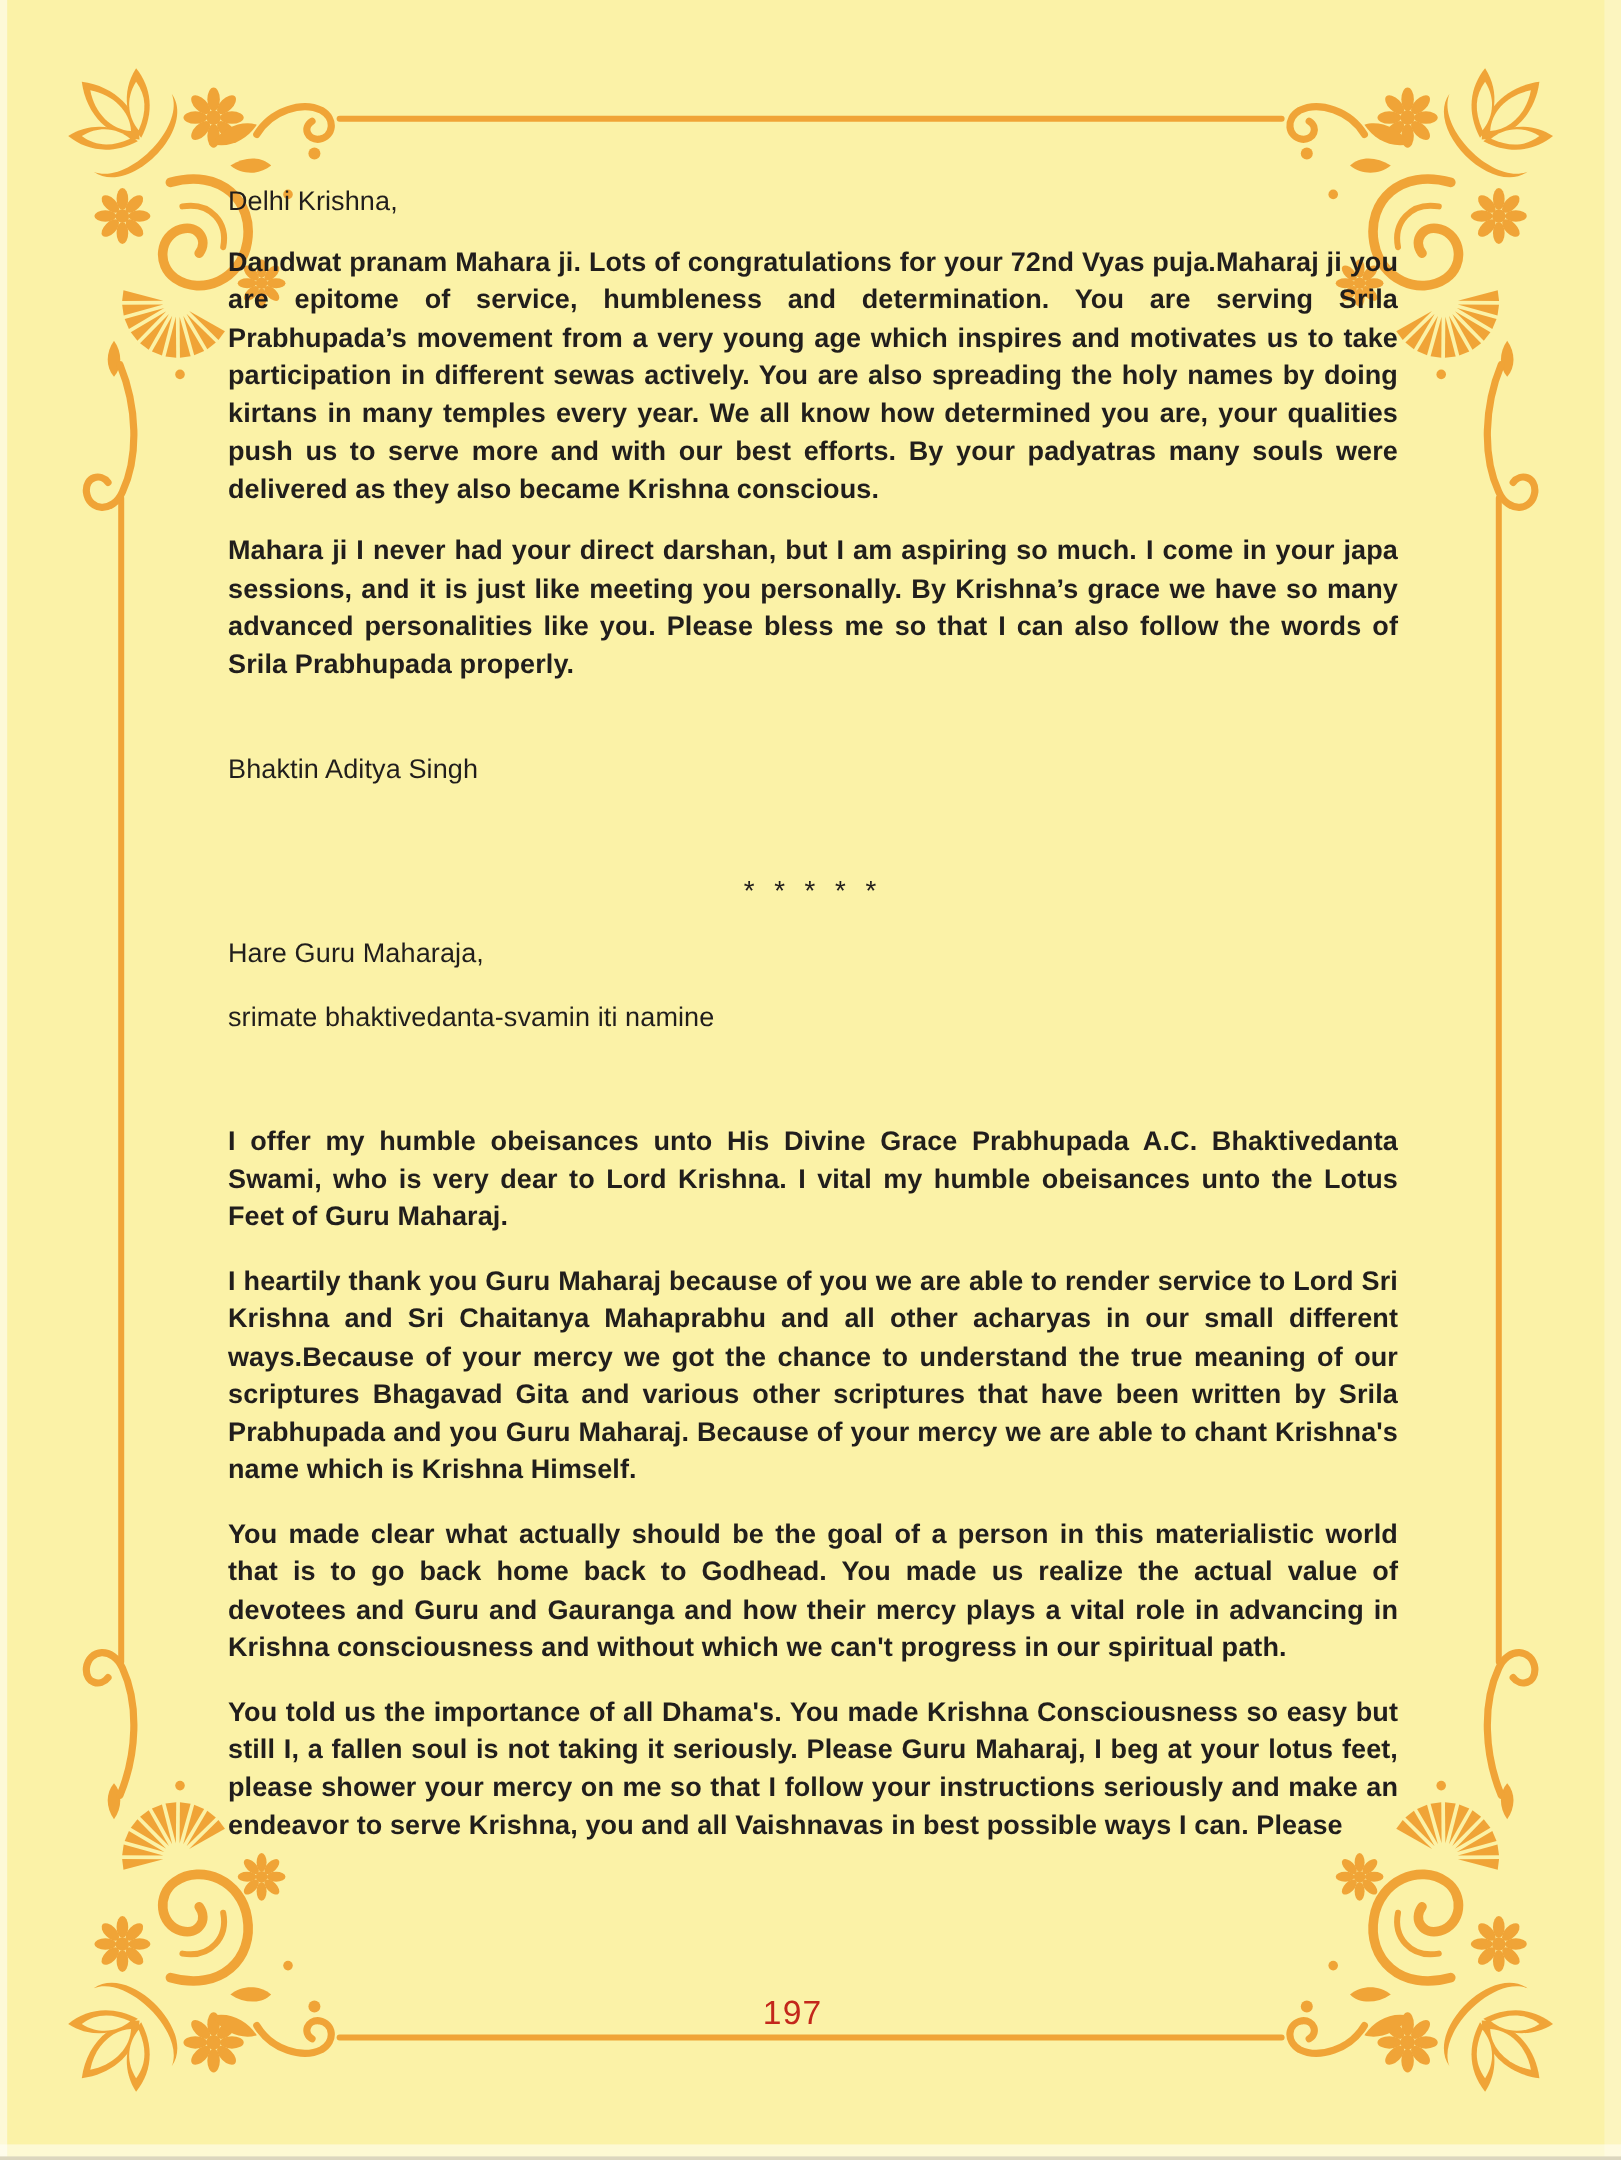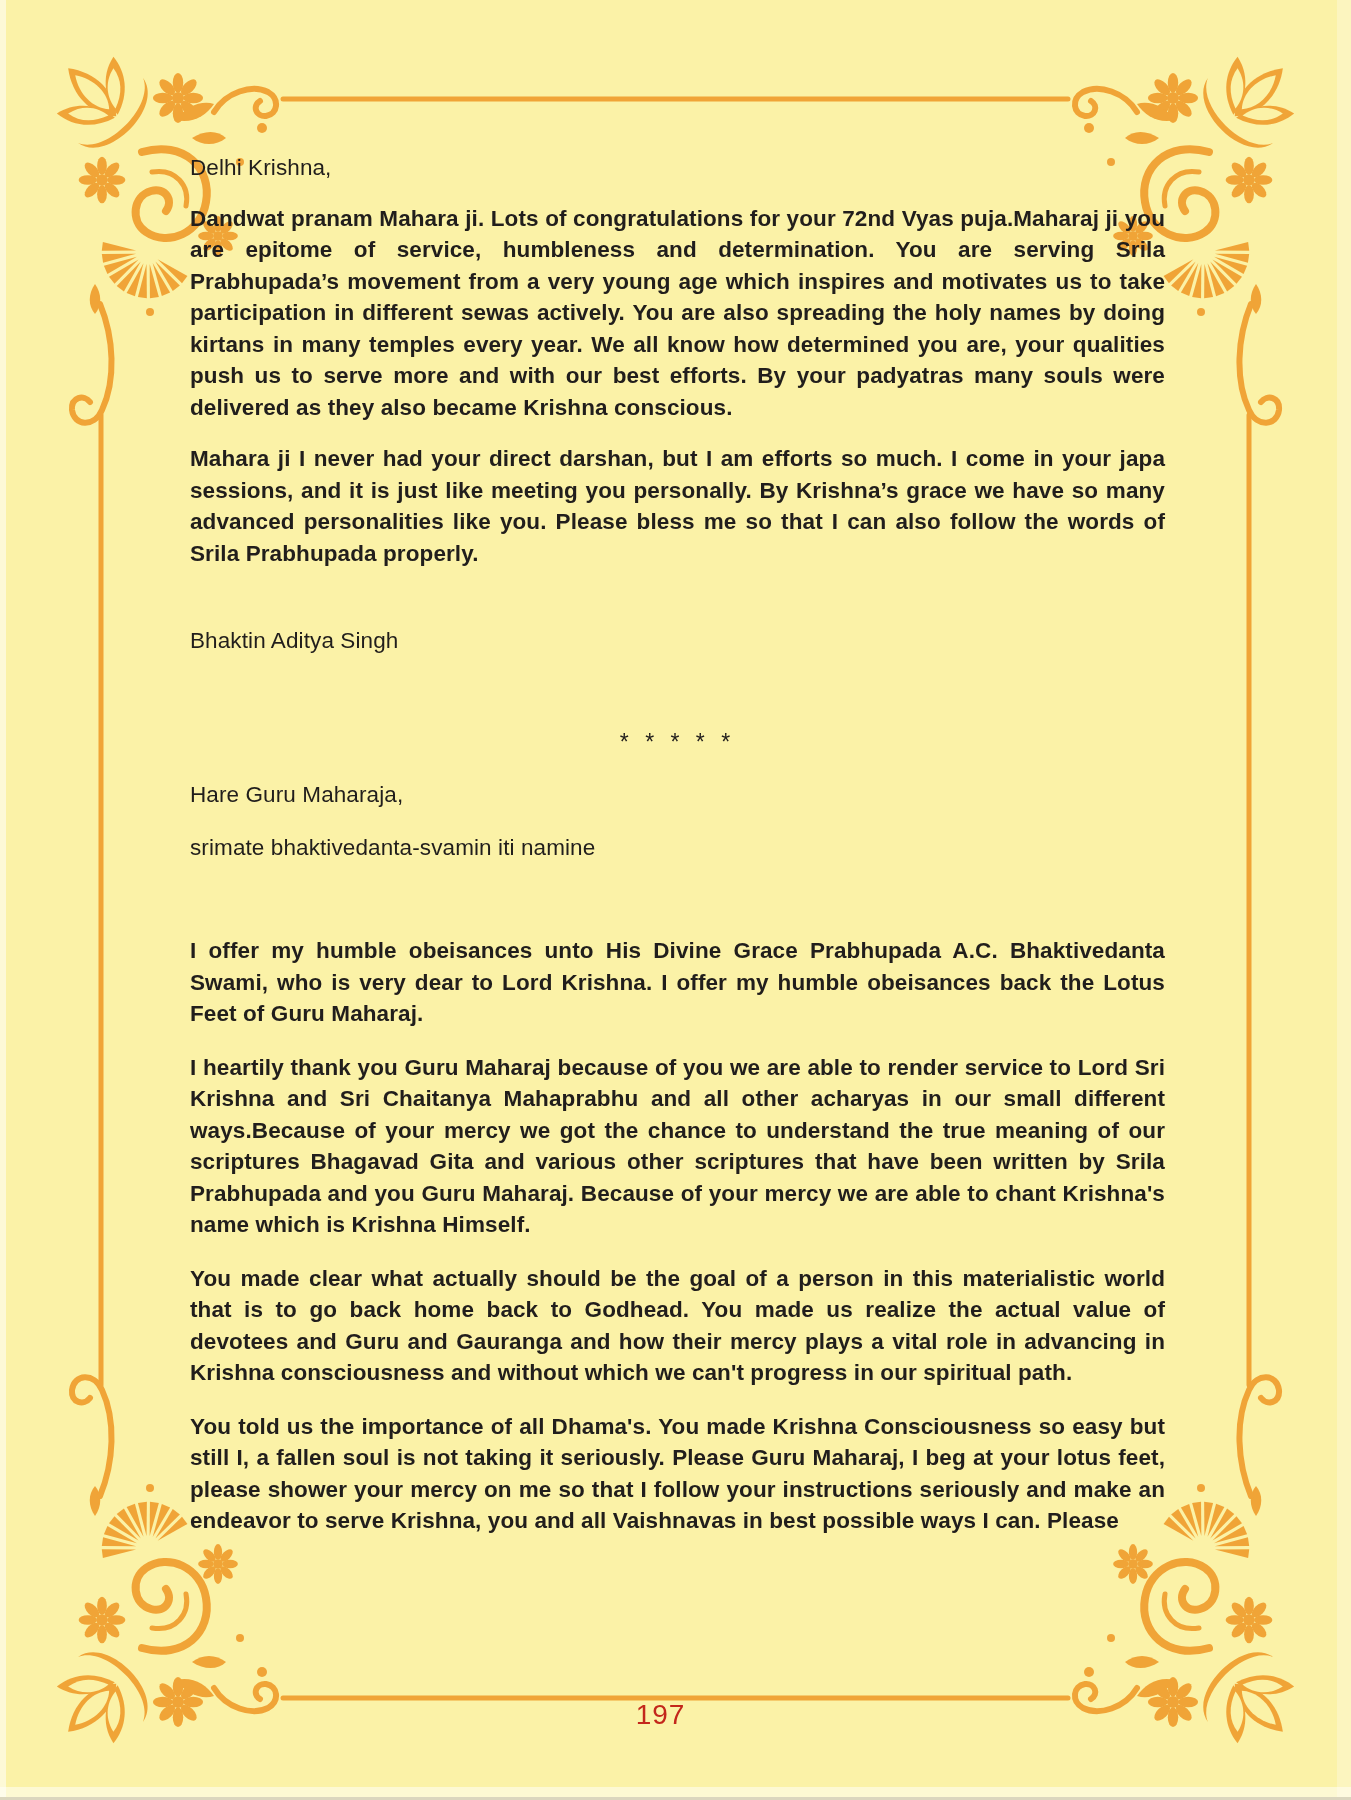--- a/index.html
+++ b/index.html
@@ -46,21 +46,21 @@
   .sig-loc{margin-top:17px !important;}
   .separator{margin-top:70px !important;text-align:center;letter-spacing:5px;font-size:23px;}
   .salutation2{margin-top:21px !important;}
   .mantra{margin-top:21px !important;}
   .first-offer{margin-top:72px !important;}
   .mt-l2{margin-top:22px !important;}
 
   .page-number{
     position:absolute;left:0;top:1662px;width:1321px;
     text-align:center;color:var(--page-number);
-    font-size:28px;letter-spacing:1px;margin-top:37px;
+    font-size:28px;letter-spacing:1px;
   }
 </style>
 </head>
 <body>
 
 <div class="sheet">
 
   <svg class="frame" width="1351" height="1800" viewBox="0 0 1351 1800" aria-hidden="true">
     <defs>
       <g id="flower8">
@@ -127,30 +127,30 @@
 
     <use href="#corner"></use>
     <use href="#corner" transform="translate(1351,0) scale(-1,1)"></use>
     <use href="#corner" transform="translate(0,1800) scale(1,-1)"></use>
     <use href="#corner" transform="translate(1351,1800) scale(-1,-1)"></use>
   </svg>
 
   <main class="content">
     <p class="line">Delhi Krishna,</p>
     <p class="para mt-para">Dandwat pranam Mahara ji. Lots of congratulations for your 72nd Vyas puja.Maharaj ji you are epitome of service, humbleness and determination. You are serving Srila Prabhupada’s movement from a very young age which inspires and motivates us to take participation in different sewas actively. You are also spreading the holy names by doing kirtans in many temples every year. We all know how determined you are, your qualities push us to serve more and with our best efforts. By your padyatras many souls were delivered as they also became Krishna conscious.</p>
-    <p class="para mt-para2">Mahara ji I never had your direct darshan, but I am efforts so much. I come in your japa sessions, and it is just like meeting you personally. By Krishna’s grace we have so many advanced personalities like you. Please bless me so that I can also follow the words of Srila Prabhupada properly.</p>
+    <p class="para mt-para2">Mahara ji I never had your direct darshan, but I am aspiring so much. I come in your japa sessions, and it is just like meeting you personally. By Krishna’s grace we have so many advanced personalities like you. Please bless me so that I can also follow the words of Srila Prabhupada properly.</p>
 
     <p class="line sig-name">Bhaktin Aditya Singh</p>
 
     <p class="separator">* * * * *</p>
 
     <p class="line salutation2">Hare Guru Maharaja,</p>
     <p class="line mantra">srimate bhaktivedanta-svamin iti namine</p>
 
-    <p class="para first-offer">I offer my humble obeisances unto His Divine Grace Prabhupada A.C. Bhaktivedanta Swami, who is very dear to Lord Krishna. I offer my humble obeisances back the Lotus Feet of Guru Maharaj.</p>
+    <p class="para first-offer">I offer my humble obeisances unto His Divine Grace Prabhupada A.C. Bhaktivedanta Swami, who is very dear to Lord Krishna. I vital my humble obeisances unto the Lotus Feet of Guru Maharaj.</p>
     <p class="para mt-l2">I heartily thank you Guru Maharaj because of you we are able to render service to Lord Sri Krishna and Sri Chaitanya Mahaprabhu and all other acharyas in our small different ways.Because of your mercy we got the chance to understand the true meaning of our scriptures Bhagavad Gita and various other scriptures that have been written by Srila Prabhupada and you Guru Maharaj. Because of your mercy we are able to chant Krishna's name which is Krishna Himself.</p>
     <p class="para mt-l2">You made clear what actually should be the goal of a person in this materialistic world that is to go back home back to Godhead. You made us realize the actual value of devotees and Guru and Gauranga and how their mercy plays a vital role in advancing in Krishna consciousness and without which we can't progress in our spiritual path.</p>
     <p class="para mt-l2">You told us the importance of all Dhama's. You made Krishna Consciousness so easy but still I, a fallen soul is not taking it seriously. Please Guru Maharaj, I beg at your lotus feet, please shower your mercy on me so that I follow your instructions seriously and make an endeavor to serve Krishna, you and all Vaishnavas in best possible ways I can. Please</p>
   </main>
 
   <div class="page-number">197</div>
 
   <div class="edge-left"></div>
   <div class="edge-right"></div>
   <div class="edge-bottom"></div>

